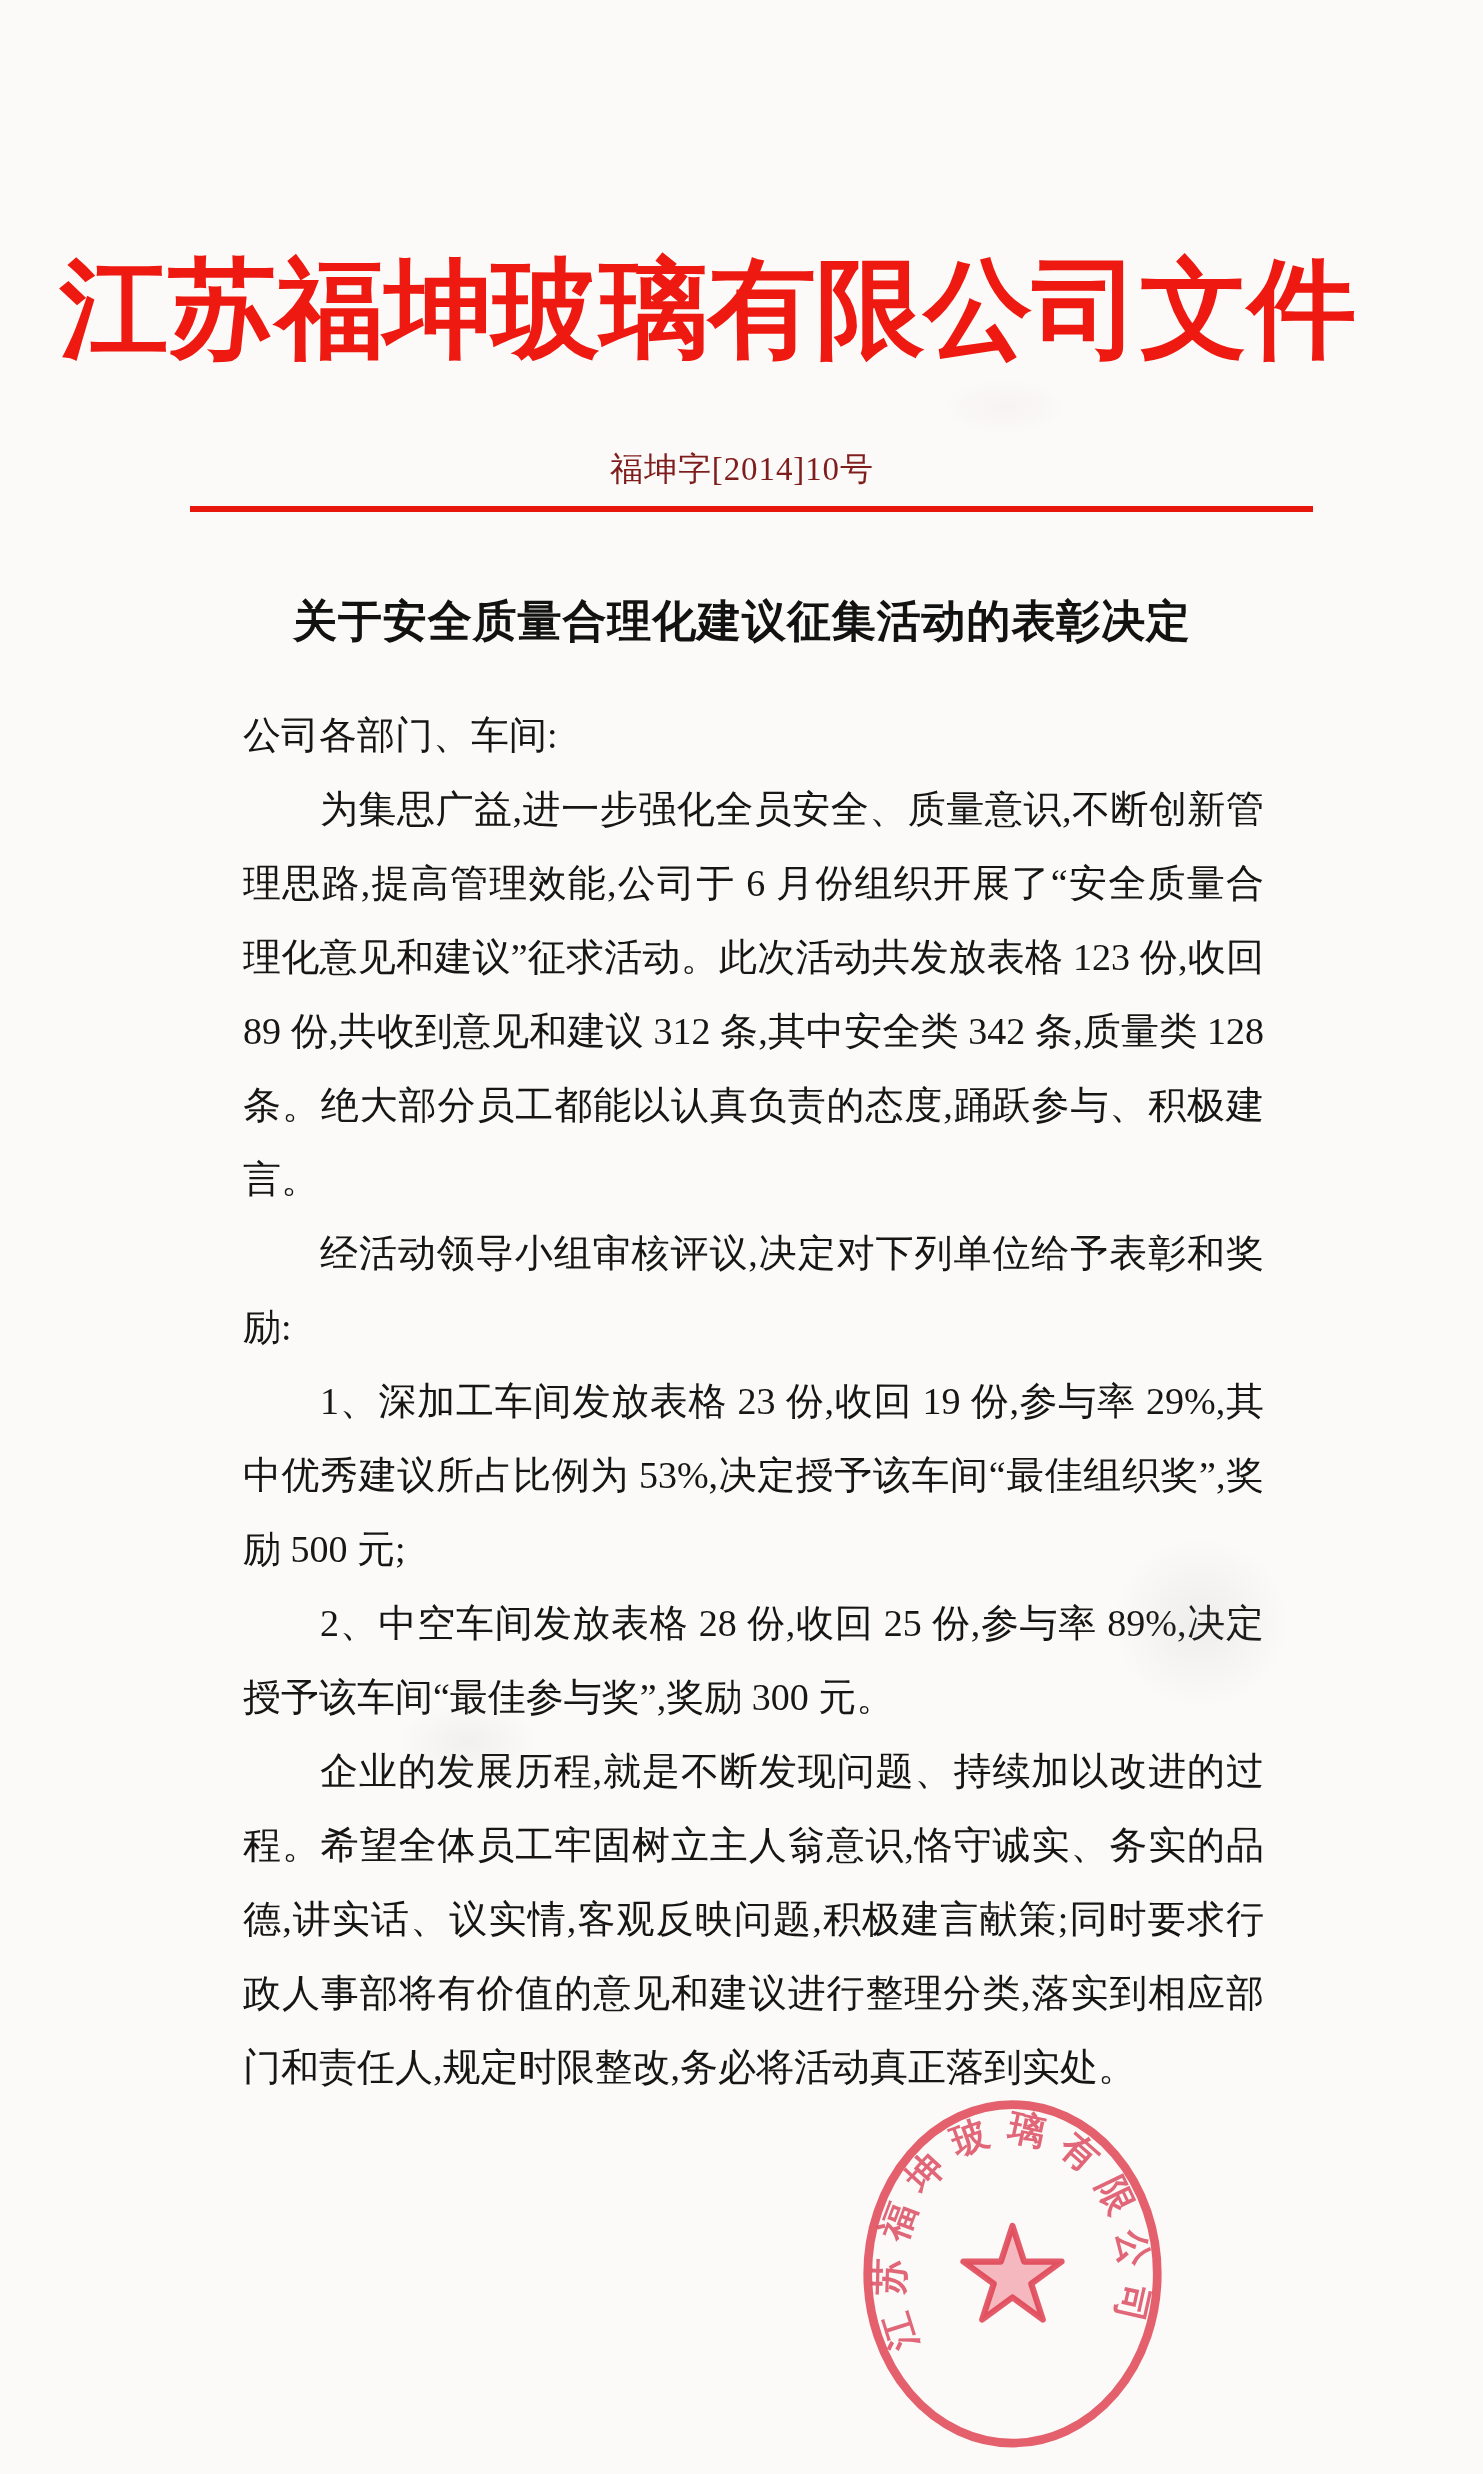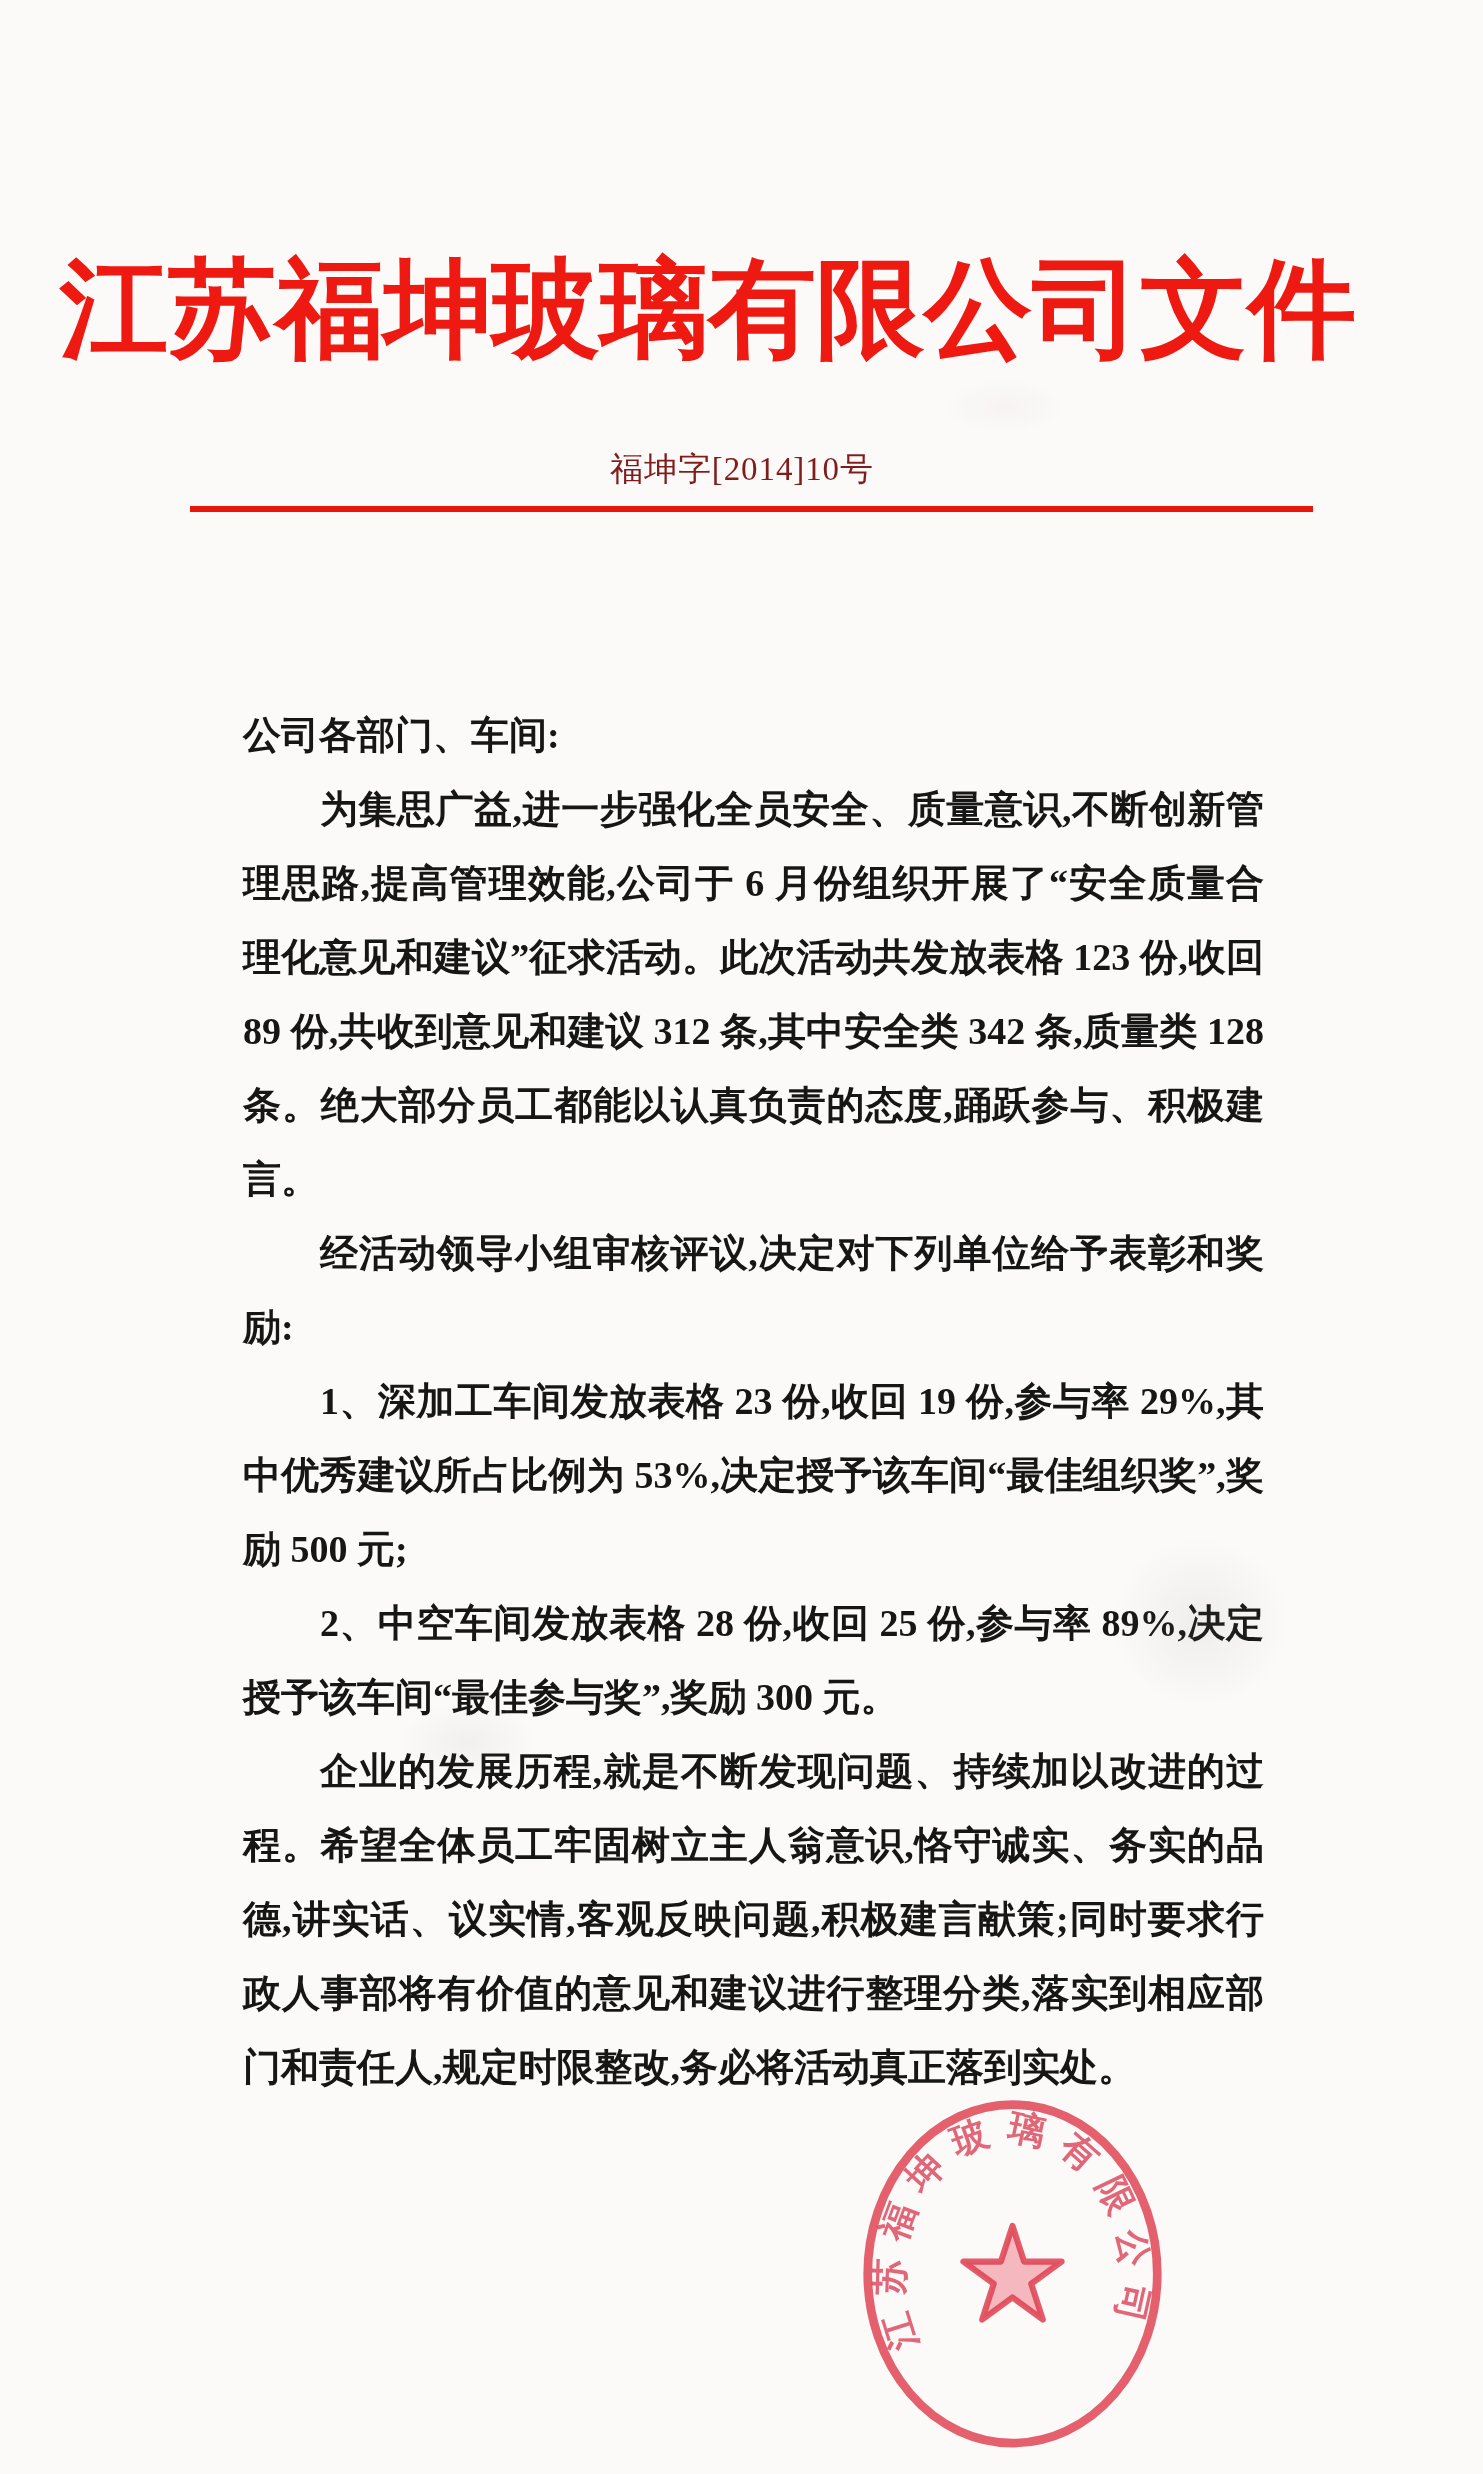--- a/index.html
+++ b/index.html
@@ -49,21 +49,20 @@
     margin:0;
   }
   .body-block{
     position:absolute;
     left:243px;top:698px;
     width:1021px;
     font-size:38px;
     line-height:74px;
     color:#161616;
     text-align:justify;
-    font-weight:bold;
   }
   .body-block p{margin:0;}
   .body-block p.para{text-indent:77px;}
   .stamp{
     position:absolute;
     left:851px;top:2082px;
     width:323px;height:375px;
   }
   .stamp svg{display:block;width:323px;height:375px;}
   .doc-date{
@@ -98,20 +97,21 @@
 <body>
 
 <div class="page">
 
   <div class="org-title">江苏福坤玻璃有限公司文件</div>
 
   <div class="doc-number">福坤字[2014]10号</div>
 
   <div class="red-rule"></div>
 
+  <h2 class="subject-title">关于安全质量合理化建议征集活动的表彰决定</h2>
 
   <div class="body-block">
     <p class="salutation">公司各部门、车间:</p>
     <p class="para">为集思广益,进一步强化全员安全、质量意识,不断创新管理思路,提高管理效能,公司于 6 月份组织开展了“安全质量合理化意见和建议”征求活动。此次活动共发放表格 123 份,收回 89 份,共收到意见和建议 312 条,其中安全类 342 条,质量类 128 条。绝大部分员工都能以认真负责的态度,踊跃参与、积极建言。</p>
     <p class="para">经活动领导小组审核评议,决定对下列单位给予表彰和奖励:</p>
     <p class="para">1、深加工车间发放表格 23 份,收回 19 份,参与率 29%,其中优秀建议所占比例为 53%,决定授予该车间“最佳组织奖”,奖励 500 元;</p>
     <p class="para">2、中空车间发放表格 28 份,收回 25 份,参与率 89%,决定授予该车间“最佳参与奖”,奖励 300 元。</p>
     <p class="para">企业的发展历程,就是不断发现问题、持续加以改进的过程。希望全体员工牢固树立主人翁意识,恪守诚实、务实的品德,讲实话、议实情,客观反映问题,积极建言献策;同时要求行政人事部将有价值的意见和建议进行整理分类,落实到相应部门和责任人,规定时限整改,务必将活动真正落到实处。</p>
   </div>
 

